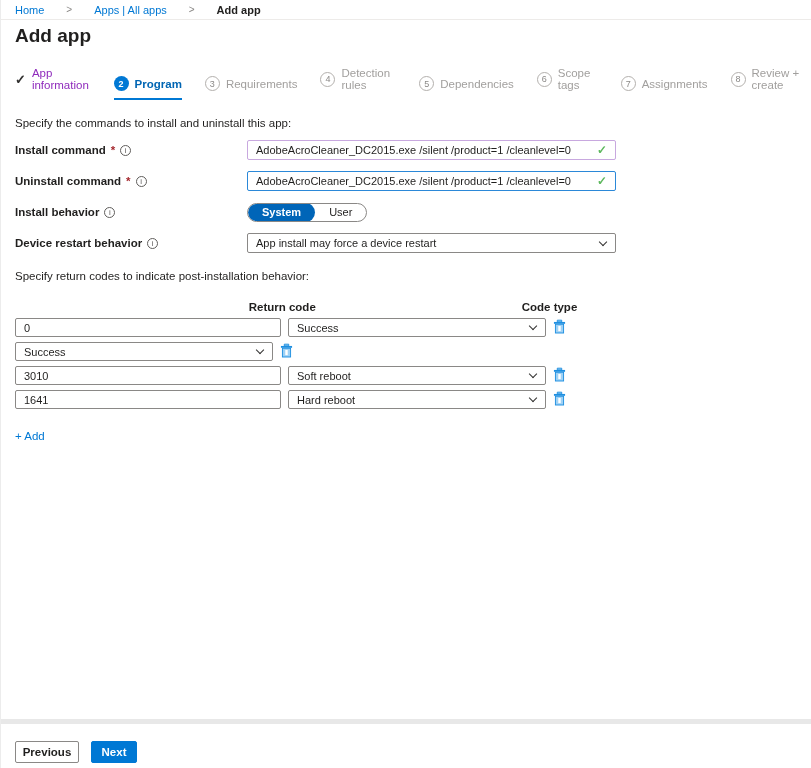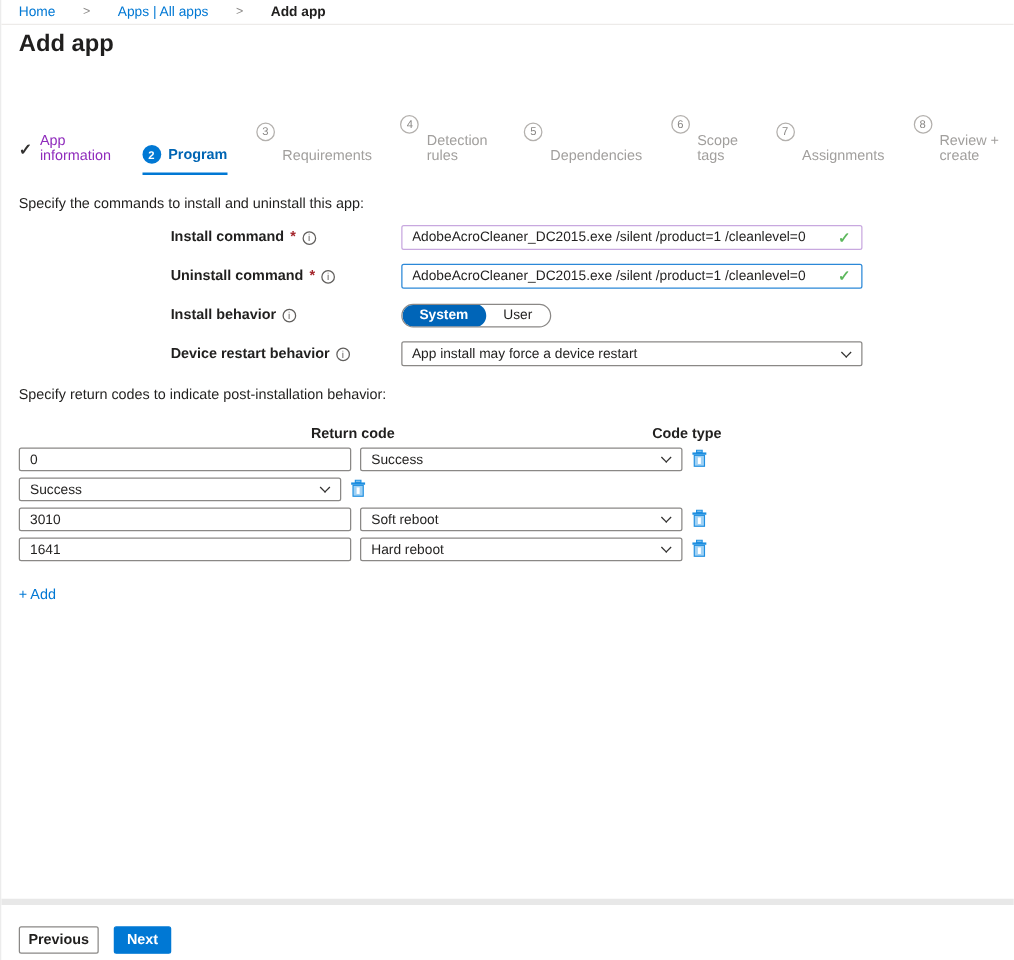--- a/index.html
+++ b/index.html
@@ -25,35 +25,35 @@
   .page-subtitle { font-size:10px; color:#605e5c; margin-top:1px; }
 
   
   .steps { display:flex; align-items:flex-end; gap:23px; margin:21px 0 0 14px; font-size:11.5px; }
   .step { display:inline-flex; align-items:center; gap:6px; padding-bottom:7px; cursor:pointer;
     border-bottom:2.5px solid transparent; }
   .step.active { border-bottom-color:#0078d4; }
   .step-check { color:#323130; font-size:13px; font-weight:700; line-height:13px; }
   .step.done .step-label { color:#8f2bbc; }
   .step.active .step-label { color:#0065b3; font-weight:700; }
-  .step.todo .step-label { color:#a19f9d;margin-top:40px; }
+  .step.todo .step-label { color:#a19f9d; }
   .step-circle { width:15px; height:15px; border-radius:50%; font-size:9px;
     display:inline-flex; align-items:center; justify-content:center; flex:0 0 auto; }
   .step.active .step-circle { background:#0078d4; color:#fff; font-weight:700; }
   .step.todo .step-circle { border:1px solid #b3b0ad; color:#8a8886; }
 
   
   .content { padding-left:14px; }
   .intro { font-size:11.5px; margin-top:17px; }
-  .form-row { display:flex; align-items:center; margin-top:11px; min-height:20px;justify-content:center; }
+  .form-row { display:flex; align-items:center; margin-top:11px; min-height:20px; }
   .label-cell { width:184px; font-size:11.5px; font-weight:700; display:flex; align-items:center; gap:5px; flex:0 0 auto; }
   .req { color:#a4262c; font-weight:700; }
   .info-icon { width:11px; height:11px; border:1px solid #605e5c; border-radius:50%;
     color:#605e5c; font-size:8px; line-height:9px; text-align:center; font-weight:400; flex:0 0 auto; }
-  .field-cell { width:369px; }
+  .field-cell { width:369px;margin-left:48px; }
   .input-wrap { position:relative; height:20px; border:1px solid #8a8886; border-radius:2px;
     background:#fff; display:flex; align-items:center; }
   .input-wrap input { border:0; outline:0; width:100%; height:100%; padding:0 26px 0 8px;
     font-size:11px; font-family:inherit; color:#201f1e; background:transparent; }
   .valid-check { position:absolute; right:8px; color:#5db85d; font-size:12px; font-weight:700; }
   .install-border { border-color:#c8a8df; }
   .uninstall-border { border-color:#2b88d8; }
 
   .toggle { display:inline-flex; border:1px solid #8a8886; border-radius:11px; height:19px;
     align-items:center; overflow:hidden; background:#fff; }

